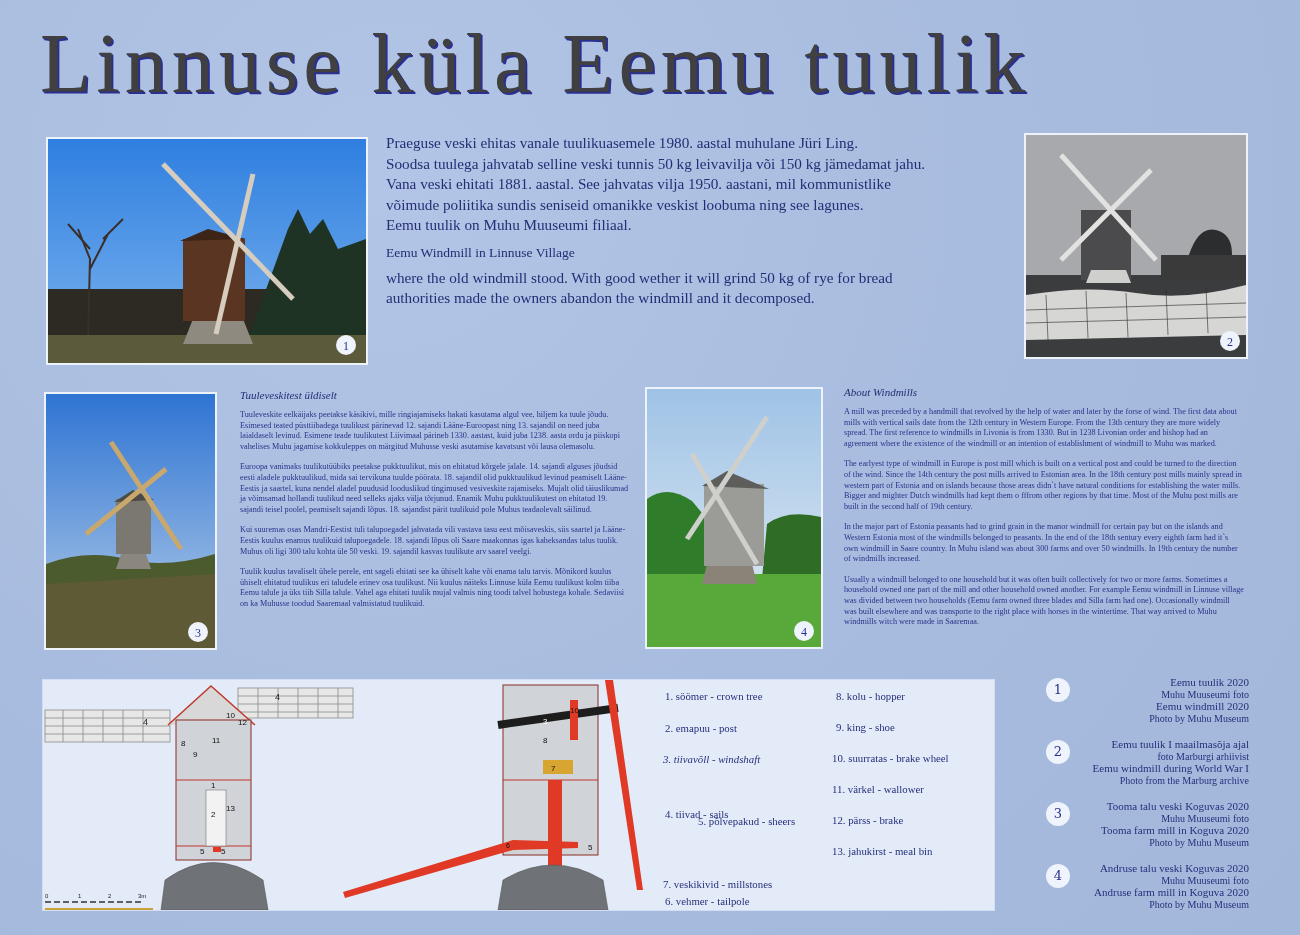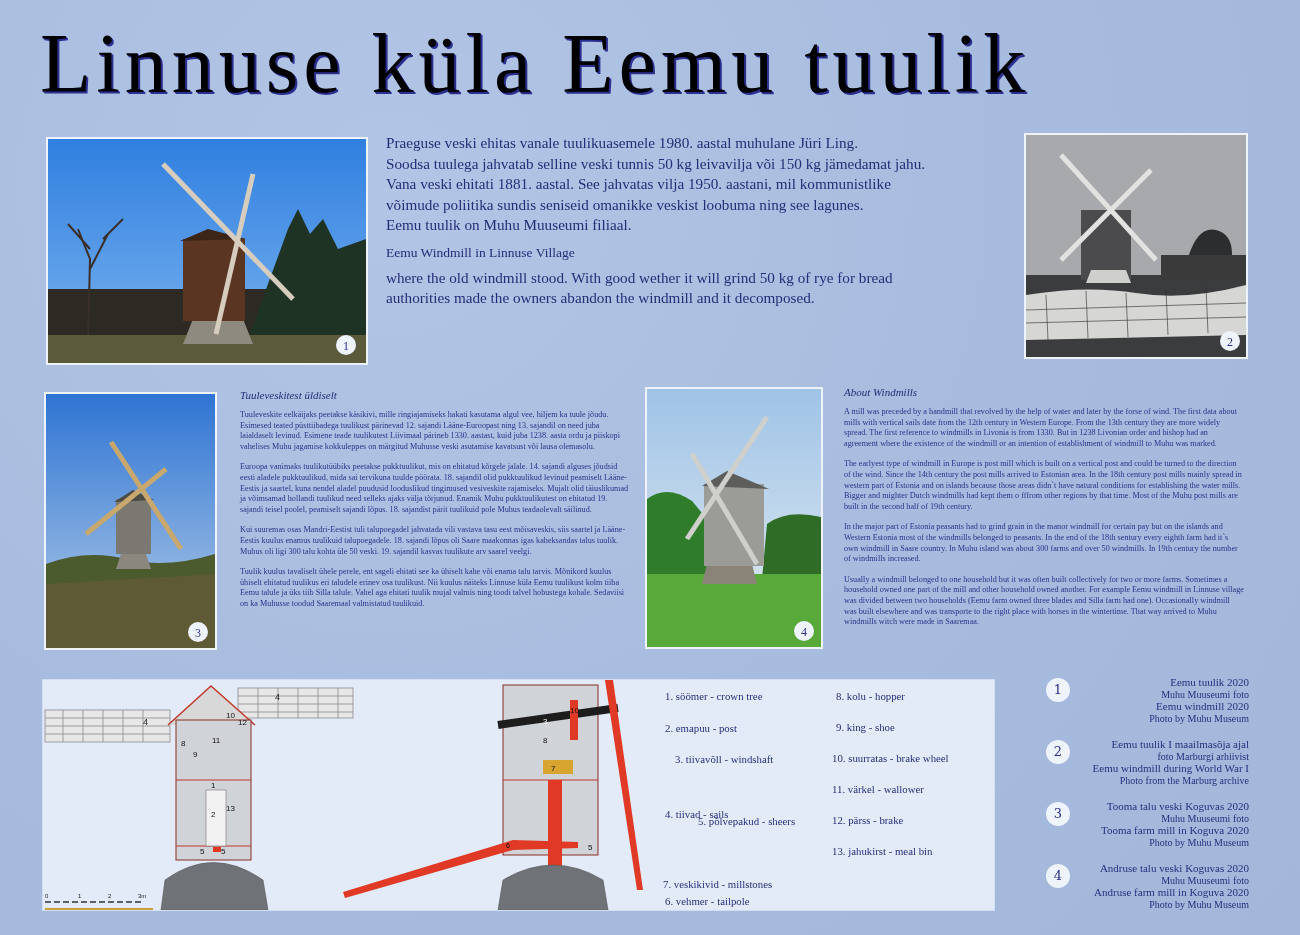--- a/index.html
+++ b/index.html
@@ -8,21 +8,21 @@
     background:#a9bde0;
     background-image: radial-gradient(circle at 30% 20%, #b2c5e6 0%, #a8bcdf 50%, #a3b7da 100%);
     font-family: "DejaVu Serif", "Liberation Serif", serif;
     color:#1f2a78;
   }
   .abs { position:absolute; }
   .title {
     left:40px; top:14px; width:1220px; text-align:left;
     font-family: "Liberation Serif", "DejaVu Serif", serif;
     font-size:84px; line-height:100px; letter-spacing:5px;
-    color:#000000;
+    color:#404040;
     text-shadow: 2px 2px 0 #2b2f8f, 1px 1px 0 #2b2f8f;
     transform: scaleX(1.0);
     white-space:nowrap;
   }
   .photo { border:2px solid #eef2fb; box-sizing:border-box; overflow:hidden; }
   .badge {
     position:absolute; width:24px; height:24px; border-radius:50%;
     background:#eef3fc; color:#2b2f8f; font-size:13px; text-align:center; line-height:24px;
   }
   .intro-et { left:386px; top:133px; width:640px; font-size:15.2px; line-height:20.5px; color:#232e74; font-family:"Liberation Serif","DejaVu Serif",serif; }
@@ -229,21 +229,21 @@
     <text x="566" y="70" font-size="8" font-family="Liberation Sans, sans-serif" fill="#eee">4</text>
     <path d="M300 212 L470 160 L535 162 L535 168 L470 170 L302 218 Z" fill="#e03a26"></path>
     <text x="463" y="168" font-size="7" font-family="Liberation Sans, sans-serif" fill="#111">6</text>
     <text x="545" y="170" font-size="8" font-family="Liberation Sans, sans-serif" fill="#111">5</text>
     <path d="M455 230 L460 200 Q510 170 560 200 L565 230 Z" fill="#6f7378" stroke="#555" stroke-width="0.6"></path>
   </svg>
 
   <div class="abs" style="left:620px;top:8px;width:330px;height:215px;">
     <div class="legend-item" style="left:2px;top:2px;">1. söömer - crown tree</div>
     <div class="legend-item" style="left:2px;top:34px;">2. emapuu - post</div>
-    <div class="legend-item" style="left:12px;top:65px;">3. tiivavõll - windshaft</div>
+    <div class="legend-item" style="left:0;top:65px;font-style:italic;">3. tiivavõll - windshaft</div>
     <div class="legend-item" style="left:2px;top:96px;margin-top:24px;">4. tiivad - sails</div>
     <div class="legend-item" style="left:2px;top:127px;padding-left:33px;">5. põlvepakud - sheers</div>
     <div class="legend-item" style="left:2px;top:159px;margin-top:48px;">6. vehmer - tailpole</div>
     <div class="legend-item" style="left:0px;top:190px;">7. veskikivid - millstones</div>
     <div class="legend-item" style="left:173px;top:2px;">8. kolu - hopper</div>
     <div class="legend-item" style="left:173px;top:33px;">9. king - shoe</div>
     <div class="legend-item" style="left:169px;top:64px;">10. suurratas - brake wheel</div>
     <div class="legend-item" style="left:169px;top:95px;">11. värkel - wallower</div>
     <div class="legend-item" style="left:169px;top:126px;">12. pärss - brake</div>
     <div class="legend-item" style="left:169px;top:157px;">13. jahukirst - meal bin</div>

